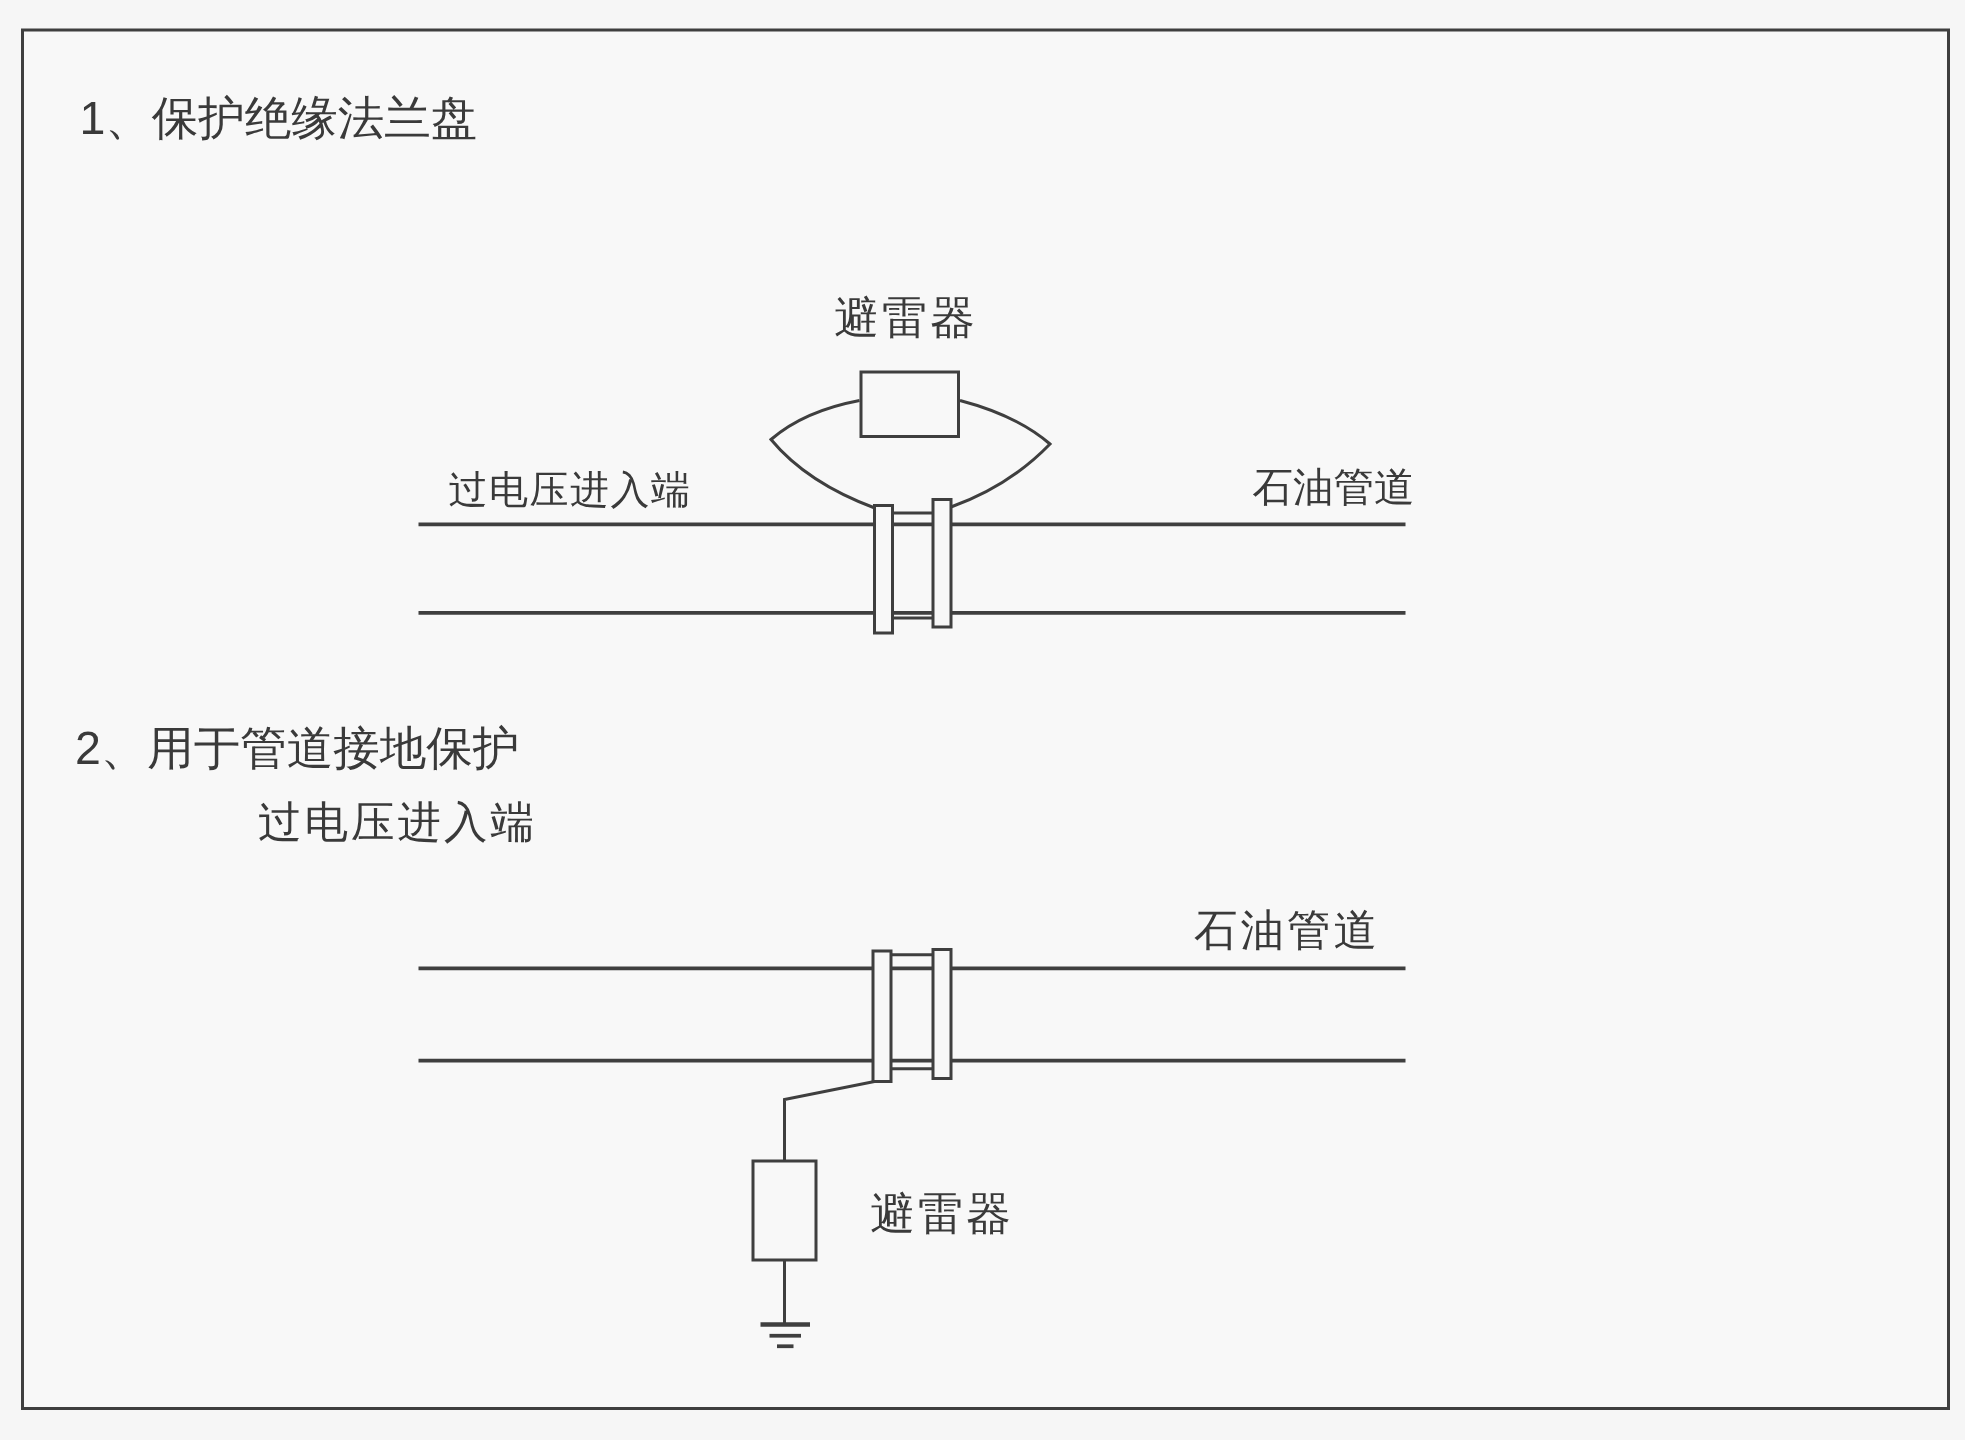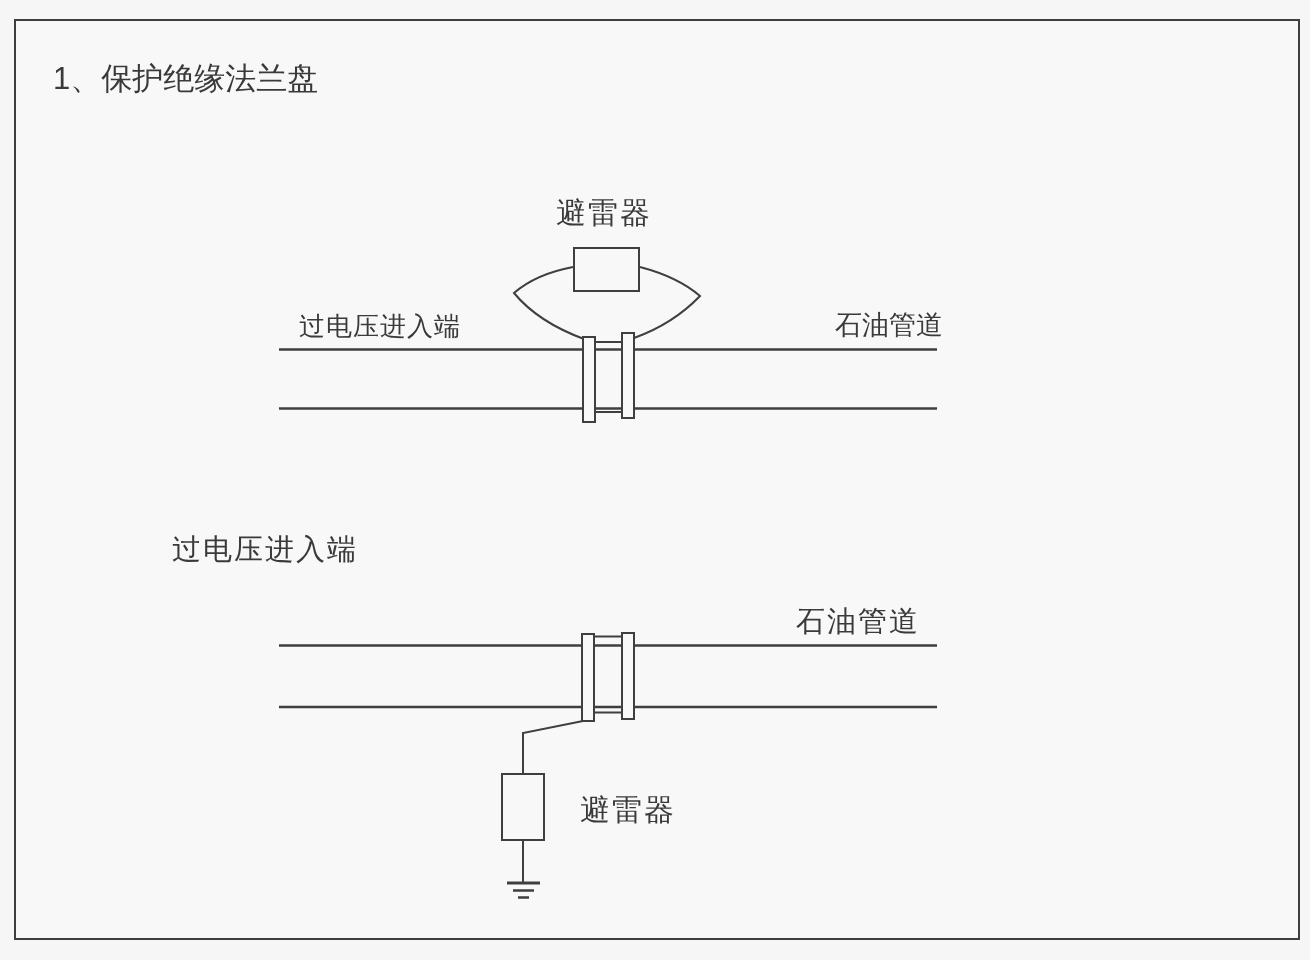--- a/index.html
+++ b/index.html
@@ -87,18 +87,19 @@
       </g>
     </g>
   </svg>
 
   <div class="txt heading h1">1、保护绝缘法兰盘</div>
 
   <div class="txt ar1">避雷器</div>
   <div class="txt ov1">过电压进入端</div>
   <div class="txt pl1">石油管道</div>
 
+  <div class="txt heading h2">2、用于管道接地保护</div>
 
   <div class="txt ov2">过电压进入端</div>
   <div class="txt pl2">石油管道</div>
   <div class="txt ar2">避雷器</div>
 
 </div>
 
 </body></html>

